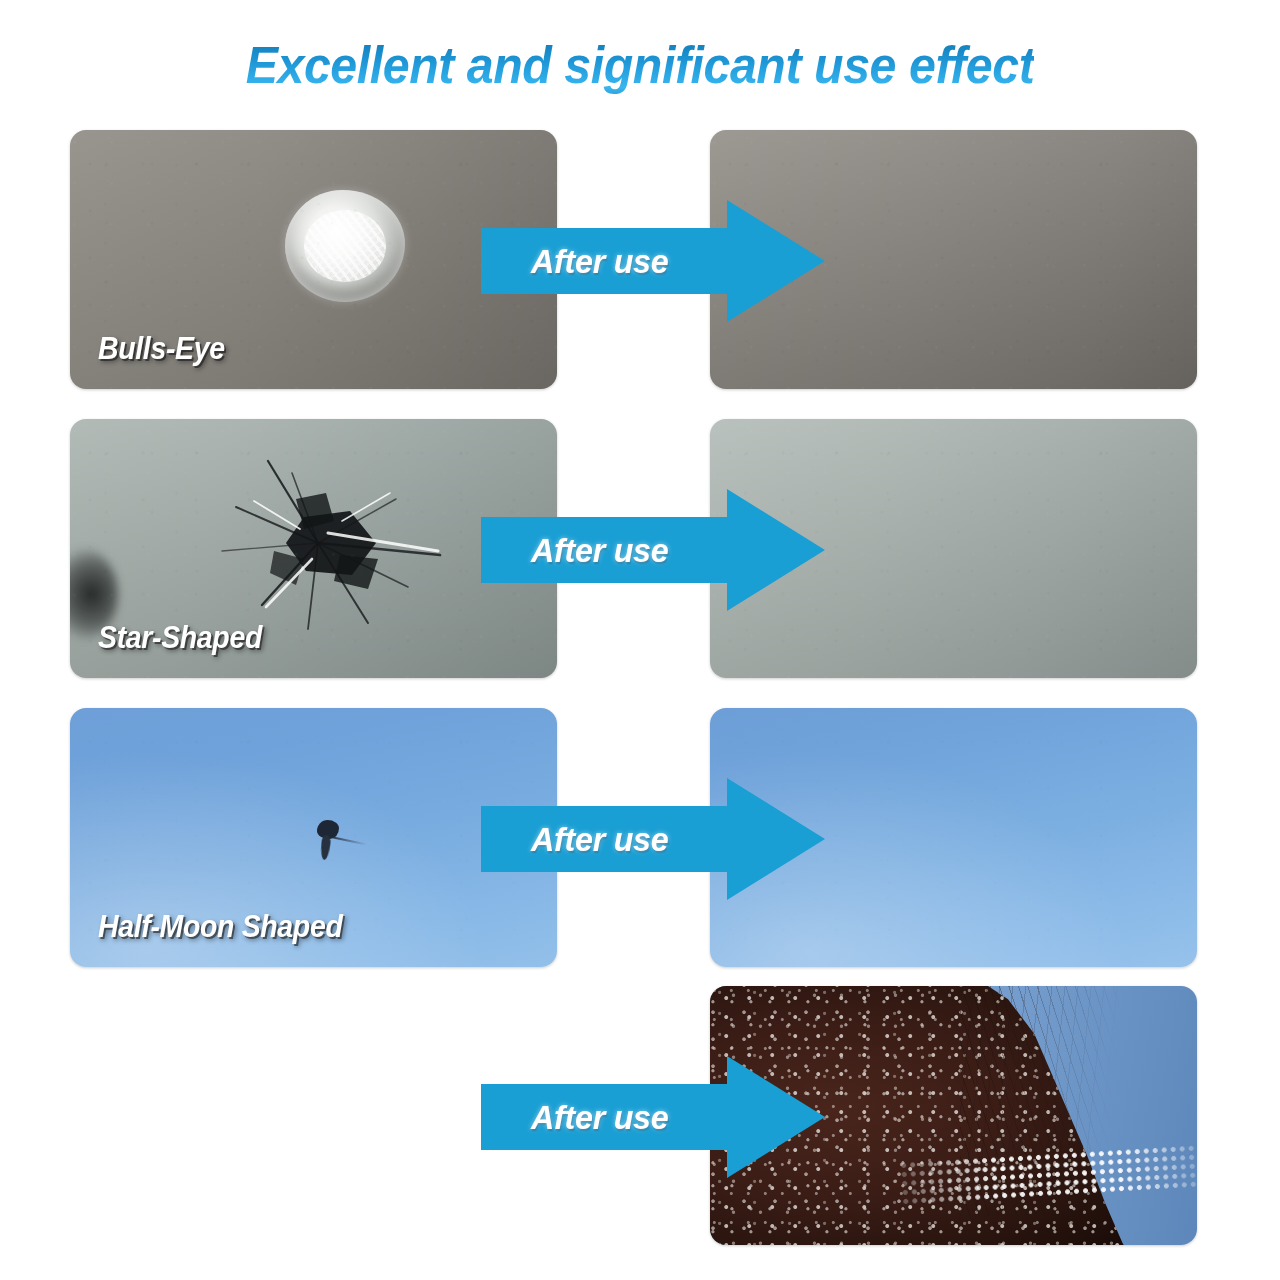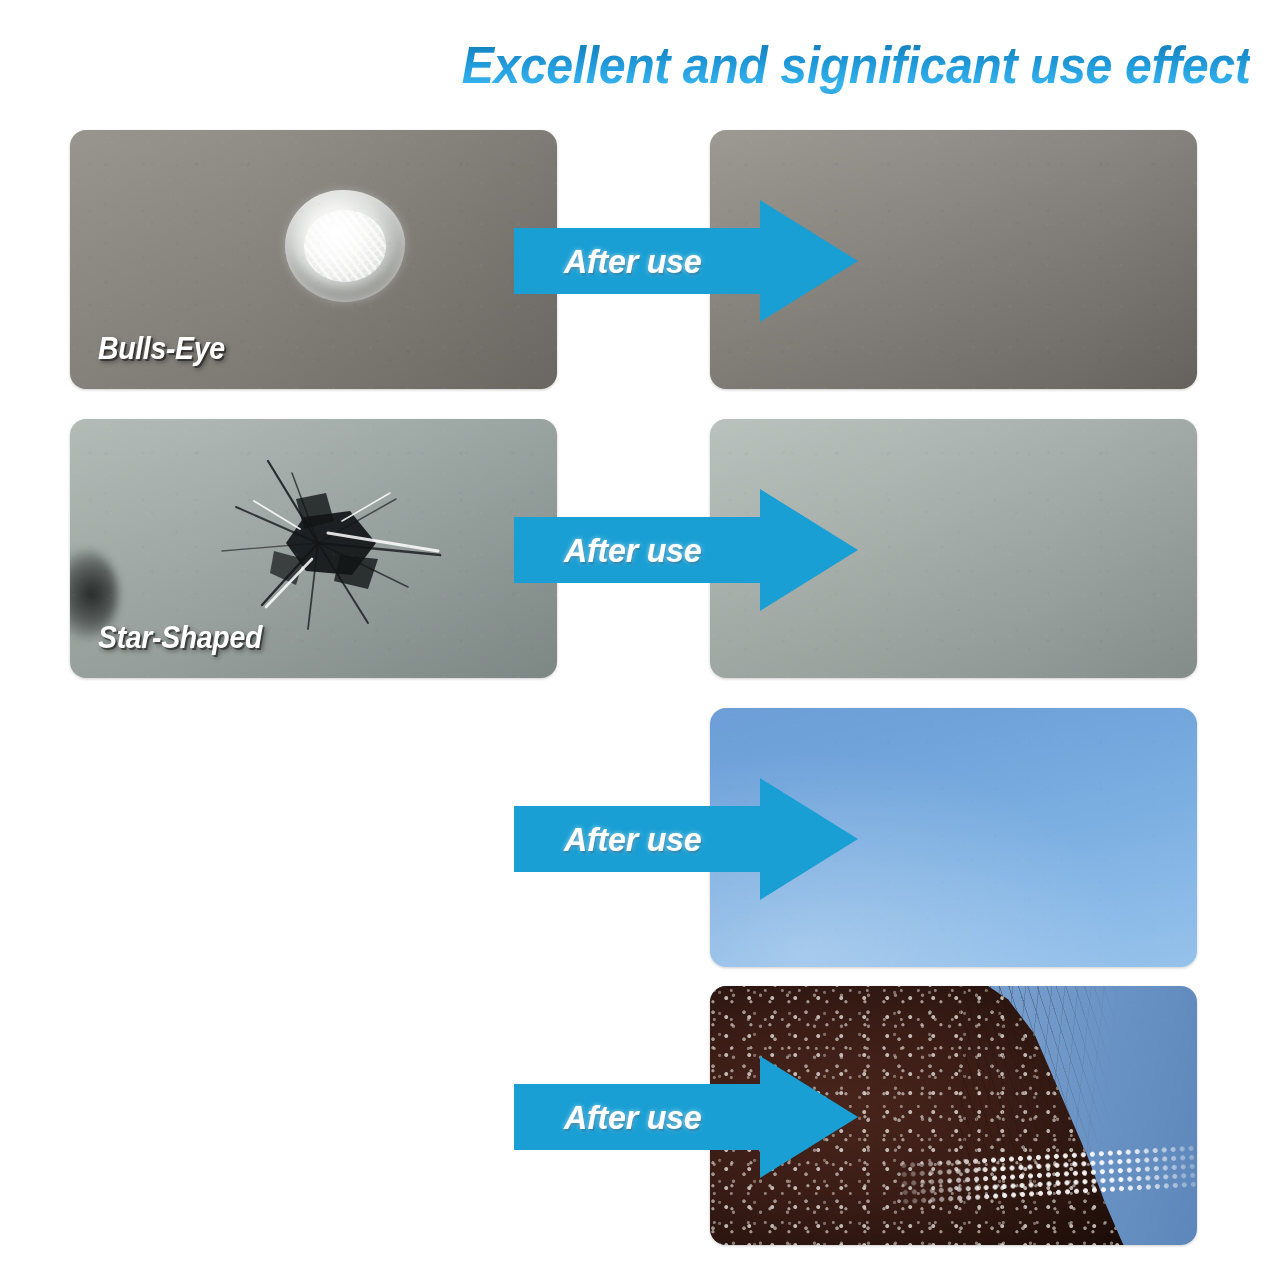--- a/index.html
+++ b/index.html
@@ -15,21 +15,21 @@
     position: relative;
   }
 
   
   #title-bar {
     position: absolute;
     left: 0;
     top: 34px;
     width: 1280px;
     height: 66px;
-    text-align: right;
+    text-align: center;
   }
   #page-title {
     display: inline-block;
     font-family: "Liberation Sans", sans-serif;
     font-size: 52px;
     font-weight: bold;
     font-style: italic;
     letter-spacing: -0.5px;
     line-height: 62px;
     transform: scaleX(0.93);
@@ -283,21 +283,21 @@
     transform-origin: left bottom;
     white-space: nowrap;
     text-shadow:
        2px 2px 0 rgba(20,20,20,.55),
        3px 3px 5px rgba(0,0,0,.45);
   }
 
   
   .arrow-wrap {
     position: absolute;
-    left: 512px;
+    left: 479px;
     top: 68px;
     width: 348px;
     height: 126px;
     pointer-events: none;
   }
   .arrow-svg { display:block; width: 348px; height: 126px; }
   .arrow-label {
     position: absolute;
     left: 52px;
     top: 0;
@@ -392,20 +392,30 @@
   <div class="arrow-wrap">
     <svg class="arrow-svg" viewBox="0 0 348 126">
       <polygon points="2,30 248,30 248,2 346,63 248,124 248,96 2,96" fill="#1a9fd4"></polygon>
     </svg>
     <div class="arrow-label">After use</div>
   </div>
 </div>
 
 <div class="row" style="top:708px;">
 
+  <div class="panel before">
+    <div class="panel-bg bg-sky"></div>
+    <div class="halfmoon-chip">
+      <div class="blob"></div>
+      <div class="tail"></div>
+      <div class="whisker"></div>
+    </div>
+    <div class="grain" style="opacity:.10"></div>
+    <div class="caption">Half-Moon Shaped</div>
+  </div>
 
   <div class="panel after">
     <div class="panel-bg bg-sky-after"></div>
     <div class="grain" style="opacity:.10"></div>
   </div>
 
   <div class="arrow-wrap">
     <svg class="arrow-svg" viewBox="0 0 348 126">
       <polygon points="2,30 248,30 248,2 346,63 248,124 248,96 2,96" fill="#1a9fd4"></polygon>
     </svg>

